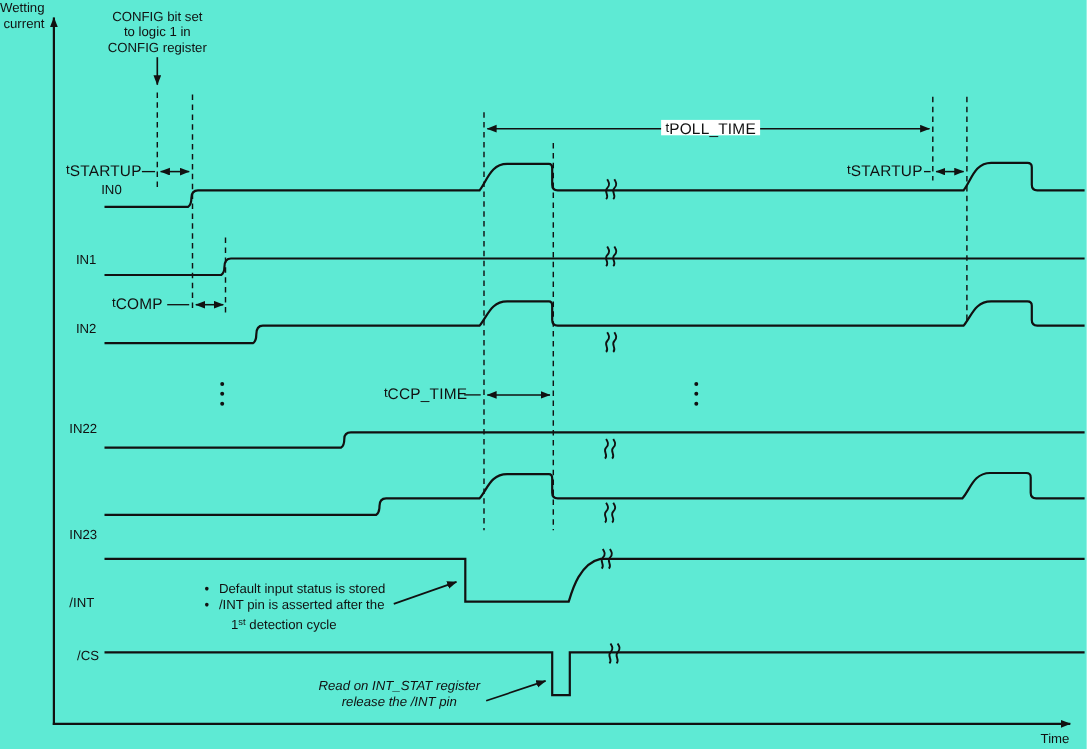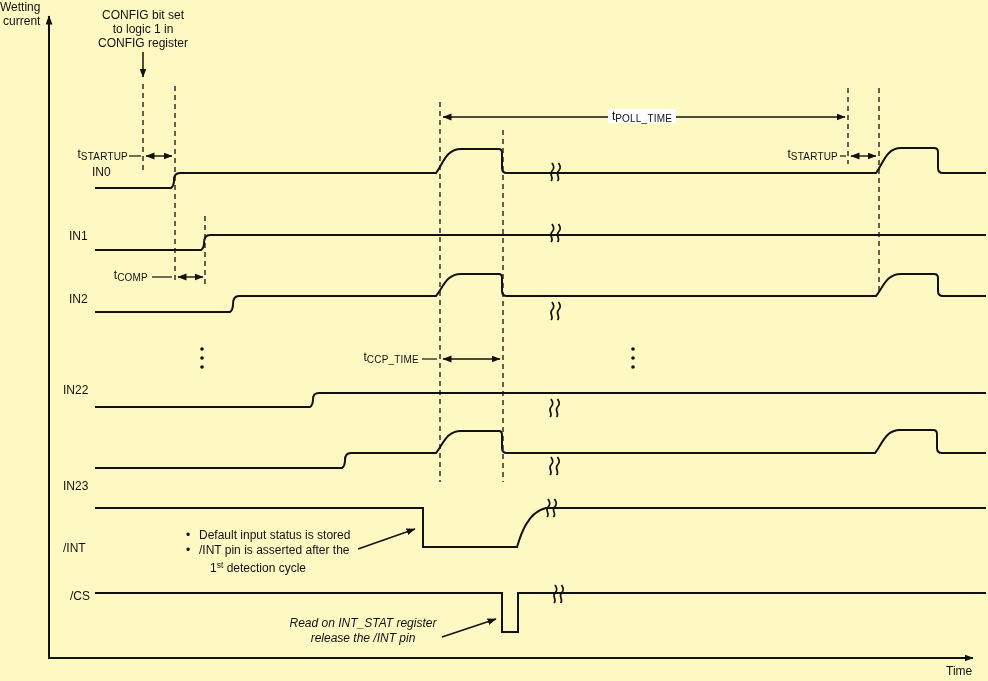--- a/index.html
+++ b/index.html
@@ -1,24 +1,24 @@
 <!DOCTYPE html>
 <html><head>
 <meta charset="utf-8">
 <style>
   html,body{margin:0;padding:0;background:#fff;}
   #stage{
-    position:relative;width:988px;height:681px;background:#fef9c3;
+    position:relative;width:988px;height:681px;background:#5eead4;
     font-family:"Liberation Sans",sans-serif;color:#111;overflow:hidden;
   }
   #stage svg{position:absolute;left:0;top:0;}
   .lbl{position:absolute;font-size:12px;line-height:14px;color:#111;white-space:nowrap;}
   .center{text-align:center;}
   .right{text-align:right;}
-  .tsub{font-size:10px;vertical-align:-2px;letter-spacing:0.2px;}
+  .tsub{font-size:14px;vertical-align:-2px;letter-spacing:0.2px;}
   .tsup{font-size:8.5px;vertical-align:4px;}
   .wbg{background:#fff;padding:0 4px;}
   .note{position:absolute;font-size:12px;line-height:15px;color:#111;}
   .note-row{display:flex;align-items:flex-start;}
   .bullet{width:13px;flex:0 0 13px;}
   .indent{margin-left:24px;}
   .wave{stroke:#111;stroke-width:2;fill:none;}
   .axis{stroke:#111;stroke-width:2;fill:none;}
   .dash{stroke:#111;stroke-width:1.3;fill:none;stroke-dasharray:5 4;}
   .tarr{stroke:#111;stroke-width:1.4;fill:none;}

